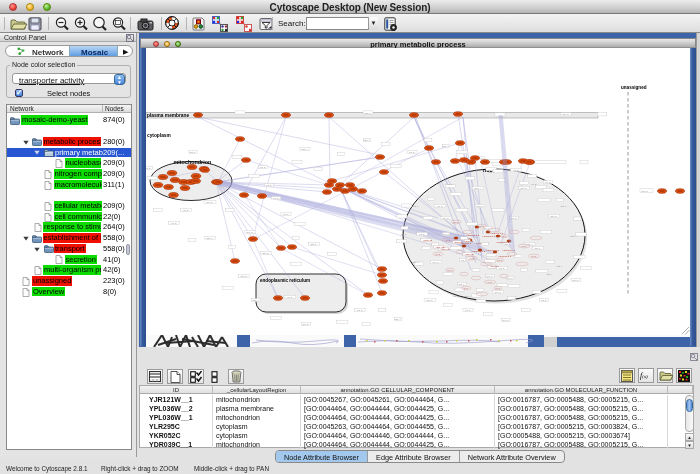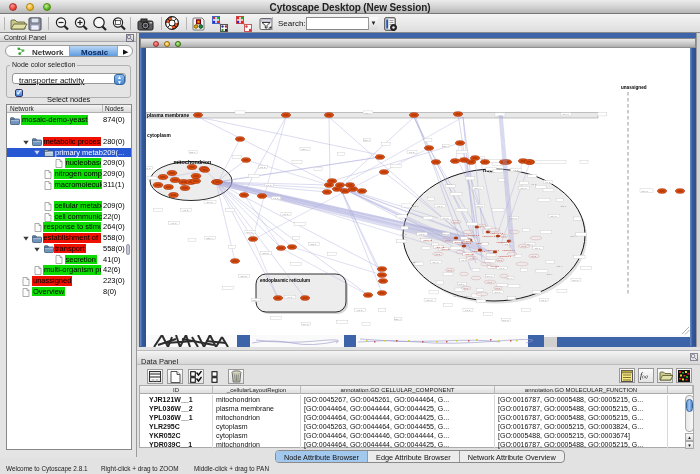--- a/index.html
+++ b/index.html
@@ -51,21 +51,21 @@
   #cp-tabs .arr{position:absolute;left:117px;top:2px;font-size:7px;color:#111;}
   #groupbox{left:6px;top:32px;width:125px;height:33px;border:1px solid #b0b0b0;border-radius:3px;}
   #grouplbl{left:10px;top:28px;background:#e4e4e4;padding:0 2px;font-size:7px;color:#222;}
   #combo{left:12px;top:40px;width:114px;height:11px;background:#fff;border:1px solid #999;border-radius:3px;}
   #combo span{position:absolute;left:6px;top:1.5px;font-size:8px;color:#111;text-decoration:underline;}
   #combo .step{position:absolute;right:0px;top:-0.5px;width:11px;height:11px;border-radius:3px;
     background:linear-gradient(#8fbdf0,#4a87d8);border:0.5px solid #369;
     color:#fff;font-size:5px;line-height:5px;text-align:center;}
   #selbox{left:15px;top:56px;width:8px;height:8px;border-radius:2px;background:linear-gradient(#9cc2ef,#3f7fd4);border:0.5px solid #336;}
   #selbox span{position:absolute;left:0px;top:-2px;color:#fff;font-size:8px;font-weight:bold;}
-  #sellbl{left:27px;top:62px;font-size:7.5px;color:#111;padding-left:20px;}
+  #sellbl{left:27px;top:56px;font-size:7.5px;color:#111;padding-left:20px;}
   #tree{left:6px;top:71px;width:126px;height:346px;background:#fff;border:1px solid #888;overflow:hidden;}
   #treehead{position:absolute;left:0;top:0;width:124px;height:8px;background:linear-gradient(#f5f5f5,#dcdcdc);border-bottom:1px solid #b0b0b0;font-size:6.5px;color:#222;}
   #treehead .c2{position:absolute;left:95px;border-left:1px solid #b9b9b9;width:27px;height:8px;padding-left:2px;}
   .trow{position:absolute;left:0;width:124px;height:16px;font-size:7.5px;white-space:nowrap;}
   .trow .lbl{position:absolute;top:0.2px;height:9.6px;line-height:9.6px;padding:0 1px;color:#000;}
   .trow .cnt{position:absolute;left:96px;top:0.2px;width:27px;text-align:left;color:#000;line-height:9.6px;}
   .gbg{background:#0ddc00;}
   .rbg{background:#f01000;}
   .ticon{position:absolute;top:1.5px;}
   
@@ -215,20 +215,21 @@
   <div id="desktop" class="abs"></div>
   <div class="abs" style="left:136px;top:33px;width:3px;height:314px;background:#d8d8d8"></div>
   <div id="deskscroll" class="abs"></div>
 
   <div id="nwin-l" class="abs"></div>
   <div id="nwin-r" class="abs"></div>
   <div id="nwin-title" class="abs">
     <div class="wt1"></div>
       <div class="wt2"></div>
       <div class="wt3"></div>
+    <div class="wtt">primary metabolic process</div>
   </div>
   <div id="canvas" class="abs">
       <svg width="544" height="287" viewBox="0 0 544 287" style="position:absolute;left:0;top:0">
 <ellipse cx="350" cy="189.5" rx="91" ry="66" fill="#b4b4b4" opacity="0.4"></ellipse>
 <ellipse cx="348" cy="187" rx="91" ry="66" fill="#ededed" stroke="#161616" stroke-width="1"></ellipse>
 <ellipse cx="45" cy="133" rx="41" ry="19.5" fill="#ededed" stroke="#161616" stroke-width="0.9"></ellipse>
 <rect x="112" y="228" width="90" height="38" rx="10" fill="#aaa" opacity="0.5"></rect>
 <rect x="110" y="226" width="90" height="38" rx="10" fill="#ededed" stroke="#161616" stroke-width="0.9"></rect>
 <rect x="0" y="64.5" width="452" height="5.5" fill="#e9e9e9" stroke="#9a9a9a" stroke-width="0.6"></rect>
 <line x1="482" y1="44" x2="482" y2="248" stroke="#999" stroke-width="1" stroke-dasharray="3.5,2.5"></line>
@@ -989,23 +990,20 @@
             <path d="M1 0.5 L5 0.5 L7 2.5 L7 8.5 L1 8.5 Z" fill="#fcfcfc" stroke="#8a8a8a" stroke-width="0.7"></path>
             <path d="M5 0.5 L5 2.5 L7 2.5" fill="#ddd" stroke="#8a8a8a" stroke-width="0.7"></path>
           </svg>
           <span class="lbl gbg" style="left:25.0px;max-width:69px;overflow:hidden">Overview</span>
           <span class="cnt">8(0)</span>
         </div>
     </div>
   </div>
 
   <div id="dp" class="abs"></div>
-  <div id="dp-title" class="abs">
-      <span>Data Panel</span>
-    </div>
   <svg class="abs" style="left:690px;top:353px" width="8" height="8" viewBox="0 0 8 8">
     <rect x="0.5" y="0.5" width="7" height="7" fill="none" stroke="#889"></rect>
     <circle cx="3" cy="3" r="1.8" fill="none" stroke="#889"></circle>
     <line x1="4.5" y1="4.5" x2="7" y2="7" stroke="#889"></line>
   </svg>
 
   <div class="dbtn abs" style="left:147px;top:369px"></div>
   <div class="dbtn abs" style="left:167px;top:369px"></div>
   <div class="dbtn abs" style="left:188px;top:369px"></div>
   <div class="dbtn abs" style="left:208px;top:369px;border:none;background:none"></div>

